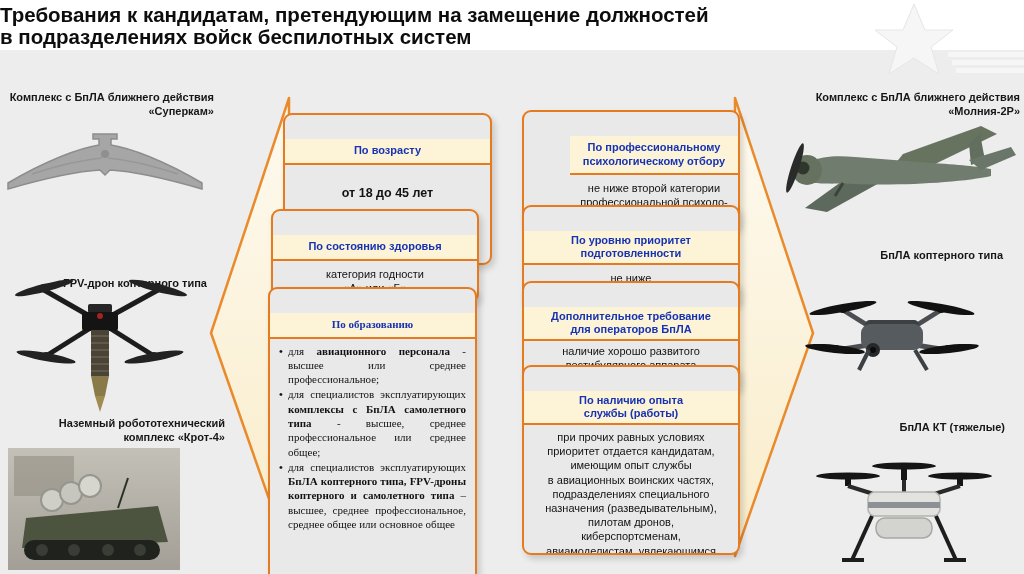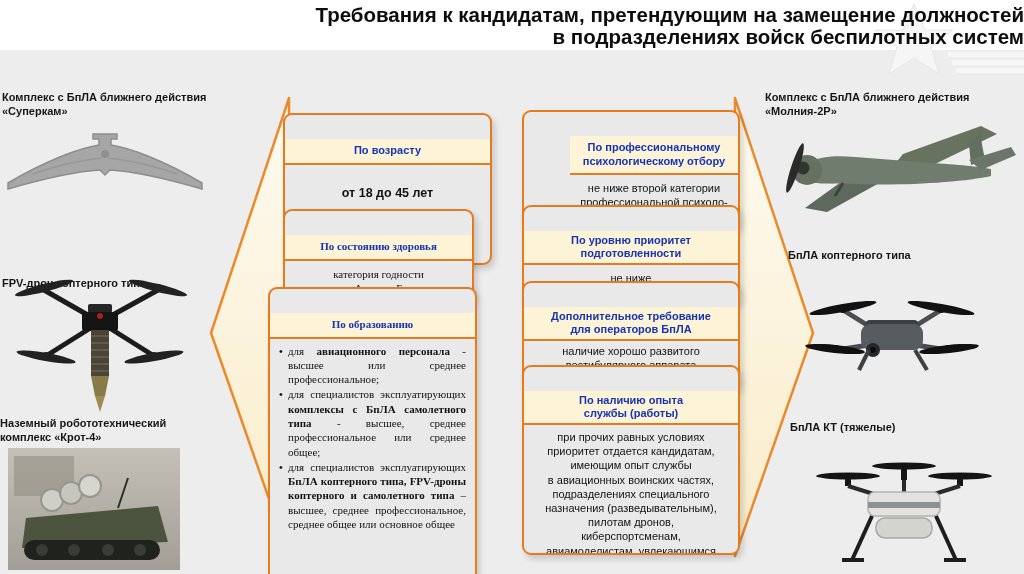--- a/index.html
+++ b/index.html
@@ -4,28 +4,28 @@
 <style>
   html,body{margin:0;padding:0;background:#888;}
   .slide{
     position:relative;width:1024px;height:574px;margin:0 auto;
     background:#ededed;overflow:hidden;
     font-family:"Liberation Sans","DejaVu Sans",sans-serif;color:#111;
   }
   .title-band{position:absolute;left:0;top:0;width:1024px;height:50px;background:#ffffff;z-index:0;}
   .slide-title{
     position:absolute;left:0;top:4px;width:1024px;z-index:3;
-    text-align:right;font-weight:bold;font-size:20.5px;line-height:22px;
+    text-align:left;font-weight:bold;font-size:20.5px;line-height:22px;
     white-space:pre-line;color:#0d0d0d;
   }
   .watermark{position:absolute;left:852px;top:0;z-index:0;}
   .arrows{position:absolute;left:0;top:0;z-index:1;pointer-events:none;}
   .side-label{
     position:absolute;z-index:2;font-weight:bold;font-size:11px;line-height:14px;
-    text-align:left;white-space:pre-line;color:#161616;
+    text-align:right;white-space:pre-line;color:#161616;
   }
   .side-image{position:absolute;z-index:2;}
   .box{
     position:absolute;z-index:2;box-sizing:border-box;
     border:2px solid #e67a1e;border-radius:9px;background:#e9e9e9;
     box-shadow:3px 4px 6px rgba(0,0,0,0.16);overflow:hidden;
   }
   .box-header{
     background:#fdf3d6;color:#1633b5;font-weight:bold;font-size:11px;line-height:13.5px;
     text-align:center;padding:5px 4px;border-bottom:2px solid #e67a1e;white-space:pre-line;margin-top:24px;
@@ -212,21 +212,21 @@
 
   <div class="box" style="left:283px;top:113px;width:209px;">
     <div class="box-header">По возрасту</div>
     <div class="box-body">
       <div class="age-main">от 18 до 45 лет</div>
       <div>для операторов FPV-дронов
 от 18 до 35 лет</div>
     </div>
   </div>
 
-  <div class="box" style="left:283px;top:209px;width:191px;font-family:Liberation Serif, serif;">
+  <div class="box" style="left:271px;top:209px;width:208px;">
     <div class="box-header">По состоянию здоровья</div>
     <div class="box-body">категория годности
 «А» или «Б»</div>
   </div>
 
   <div class="box" style="left:268px;top:287px;width:209px;height:308px;font-family:Liberation Serif, serif;">
     <div class="box-header">По образованию</div>
     <div class="box-body edu-body">
       <ul class="edu-list">
           <li><span>для </span><b>авиационного персонала</b><span> - высшее или среднее профессиональное;</span></li>

